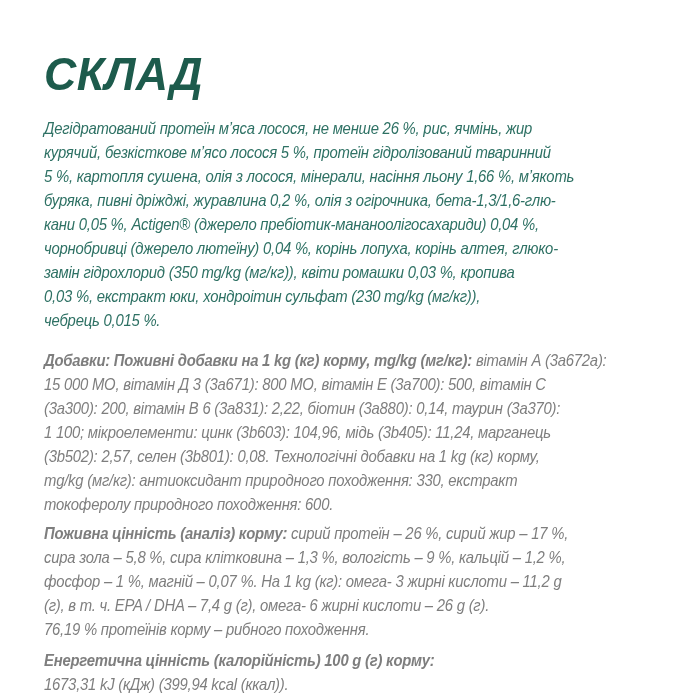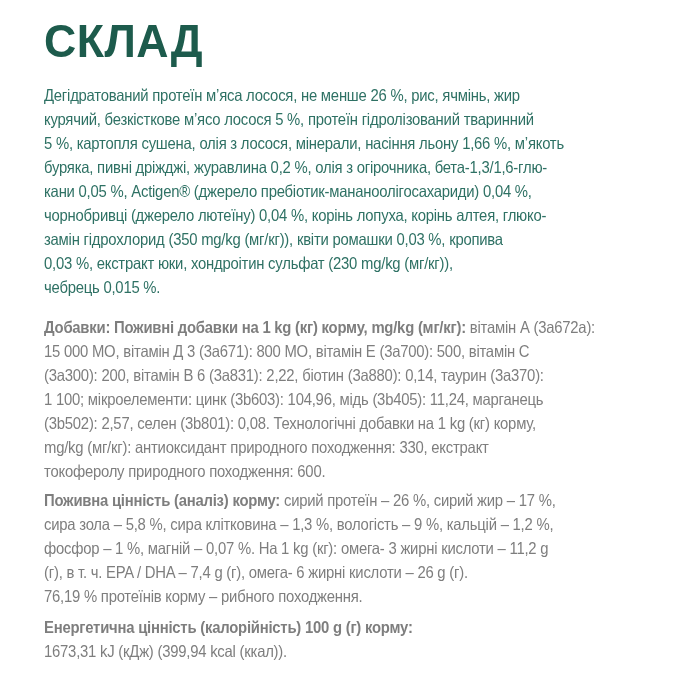--- a/index.html
+++ b/index.html
@@ -10,23 +10,24 @@
   body {
     width: 700px;
     height: 700px;
     overflow: hidden;
     font-family: "Liberation Sans", sans-serif;
   }
   .page {
     box-sizing: border-box;
     width: 700px;
     height: 700px;
-    padding: 15px 30px 0 44px;
+    padding: 48px 30px 0 44px;
     overflow: hidden;
     background: var(--background, #ffffff);
+    font-style: italic;
   }
   .page-title {
     margin: 0 0 16px 0;
     font-size: 47px;
     line-height: 52px;
     font-weight: 700;
     letter-spacing: 0.5px;
     color: var(--heading, #1d5b4c);
     transform: scaleX(0.95);
     transform-origin: 0 0;

